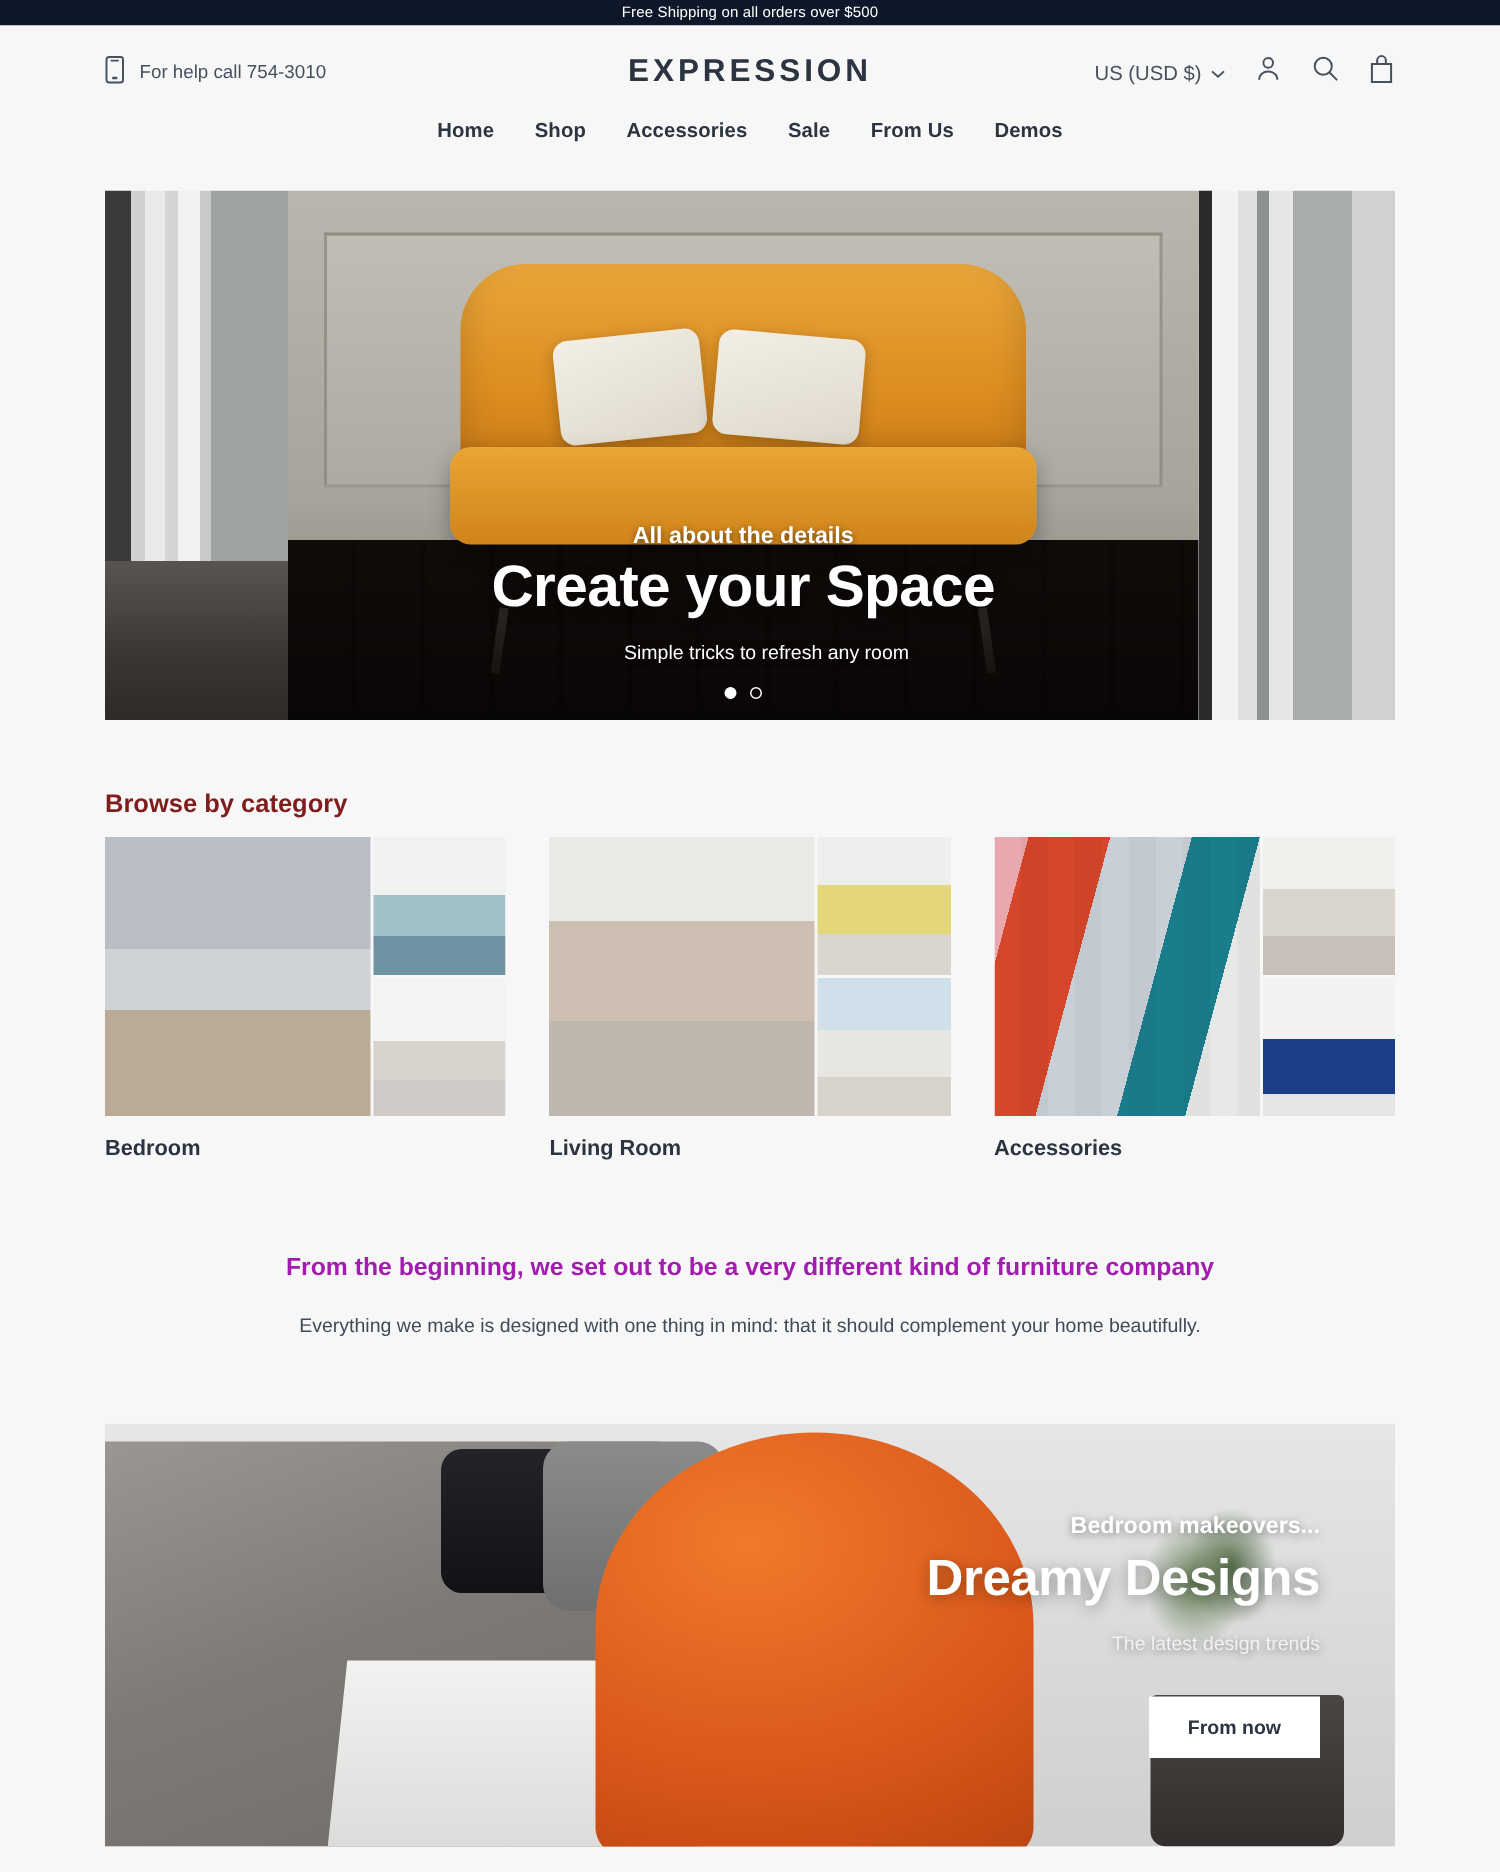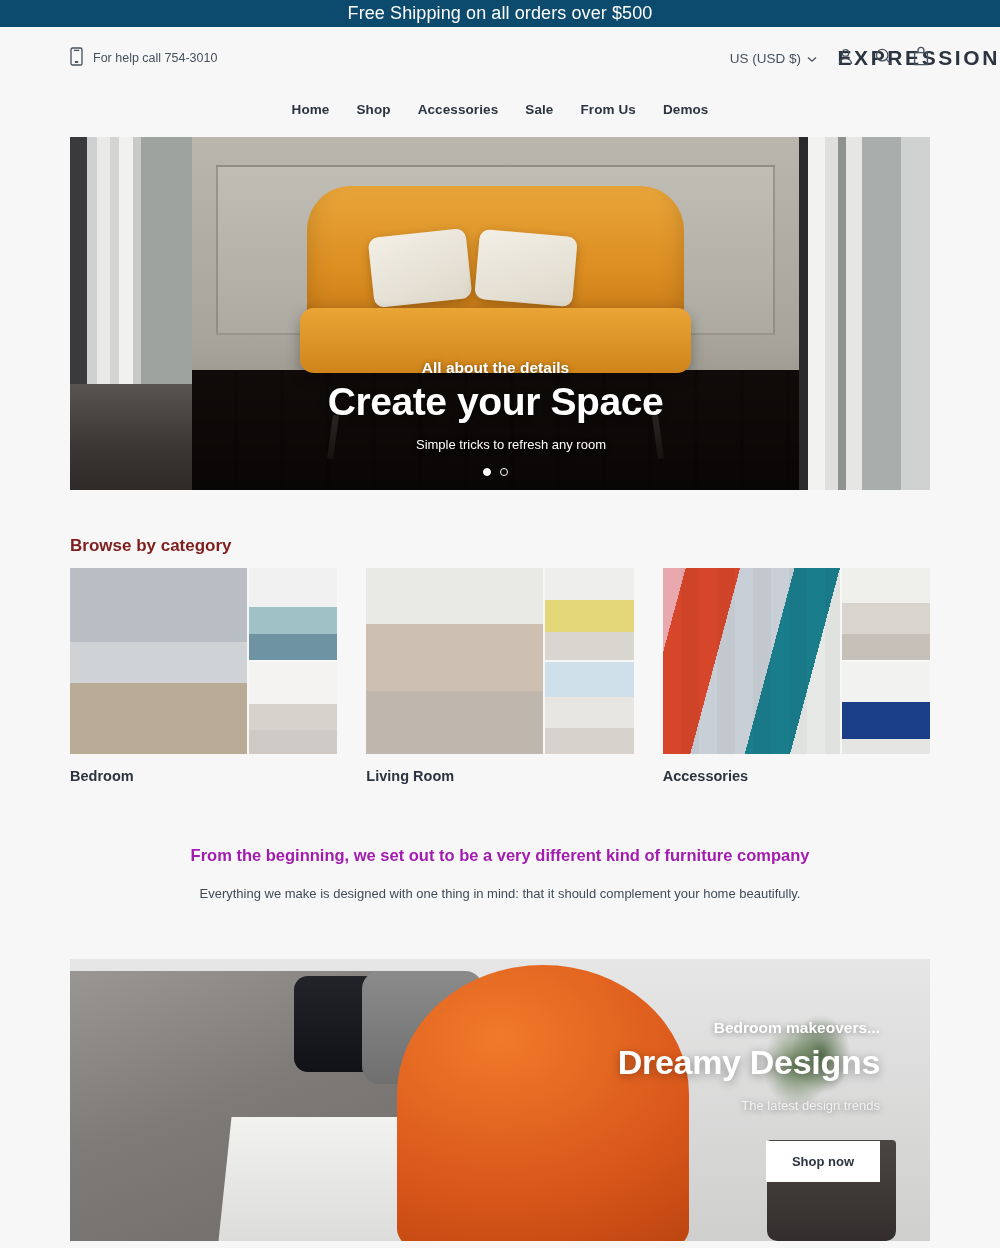--- a/index.html
+++ b/index.html
@@ -8,27 +8,27 @@
     width: 1000px;
     height: 1248px;
     overflow: hidden;
     background: #f7f7f7;
     font-family: "Liberation Sans", sans-serif;
     color: #2b3440;
   }
 
   
   .announce {
-    height: 27px;
-    background: #0c4a6e;
+    height: 17px;
+    background: #0f172a;
     color: #ffffff;
     display: flex;
     align-items: center;
     justify-content: center;
-    font-size: 18px;
+    font-size: 10px;
     letter-spacing: .1px;
   }
 
   
   .header {
     height: 62px;
     background: #f7f7f7;
     display: flex;
     align-items: center;
     padding: 0 70px;
@@ -38,21 +38,21 @@
     display: flex;
     align-items: center;
     gap: 10px;
     font-size: 12.5px;
     color: #47515e;
   }
   .phone-icon { display: block; }
   .logo {
     position: absolute;
     left: 0; right: 0;
-    text-align: right;
+    text-align: center;
     font-size: 21px;
     font-weight: 800;
     letter-spacing: 2.6px;
     color: #2b3440;
     pointer-events: none;
   }
   .header-right {
     margin-left: auto;
     display: flex;
     align-items: center;
@@ -67,21 +67,21 @@
     font-size: 13.5px;
     color: #47515e;
   }
   .chev { display: block; }
   .icon-btn { display: flex; align-items: center; }
 
   
   .nav {
     height: 40px;
     display: flex;
-    align-items: center;
+    align-items: flex-start;
     justify-content: center;
     gap: 27px;
   }
   .nav a {
     font-size: 13.5px;
     font-weight: 600;
     color: #2b3440;
     text-decoration: none;
     letter-spacing: .1px;
   }
@@ -513,15 +513,15 @@
     <div class="bn-pill-grey"></div>
     <div class="bn-chair"></div>
     <div class="bn-plant"></div>
     <div class="bn-pot"></div>
   </div>
 
   <div class="bn-content">
     <div class="bn-kicker">Bedroom makeovers...</div>
     <div class="bn-title">Dreamy Designs</div>
     <div class="bn-sub">The latest design trends</div>
-    <button class="bn-btn">Shop now</button>
+    <button class="bn-btn">From now</button>
   </div>
 </section>
 
 </body></html>

